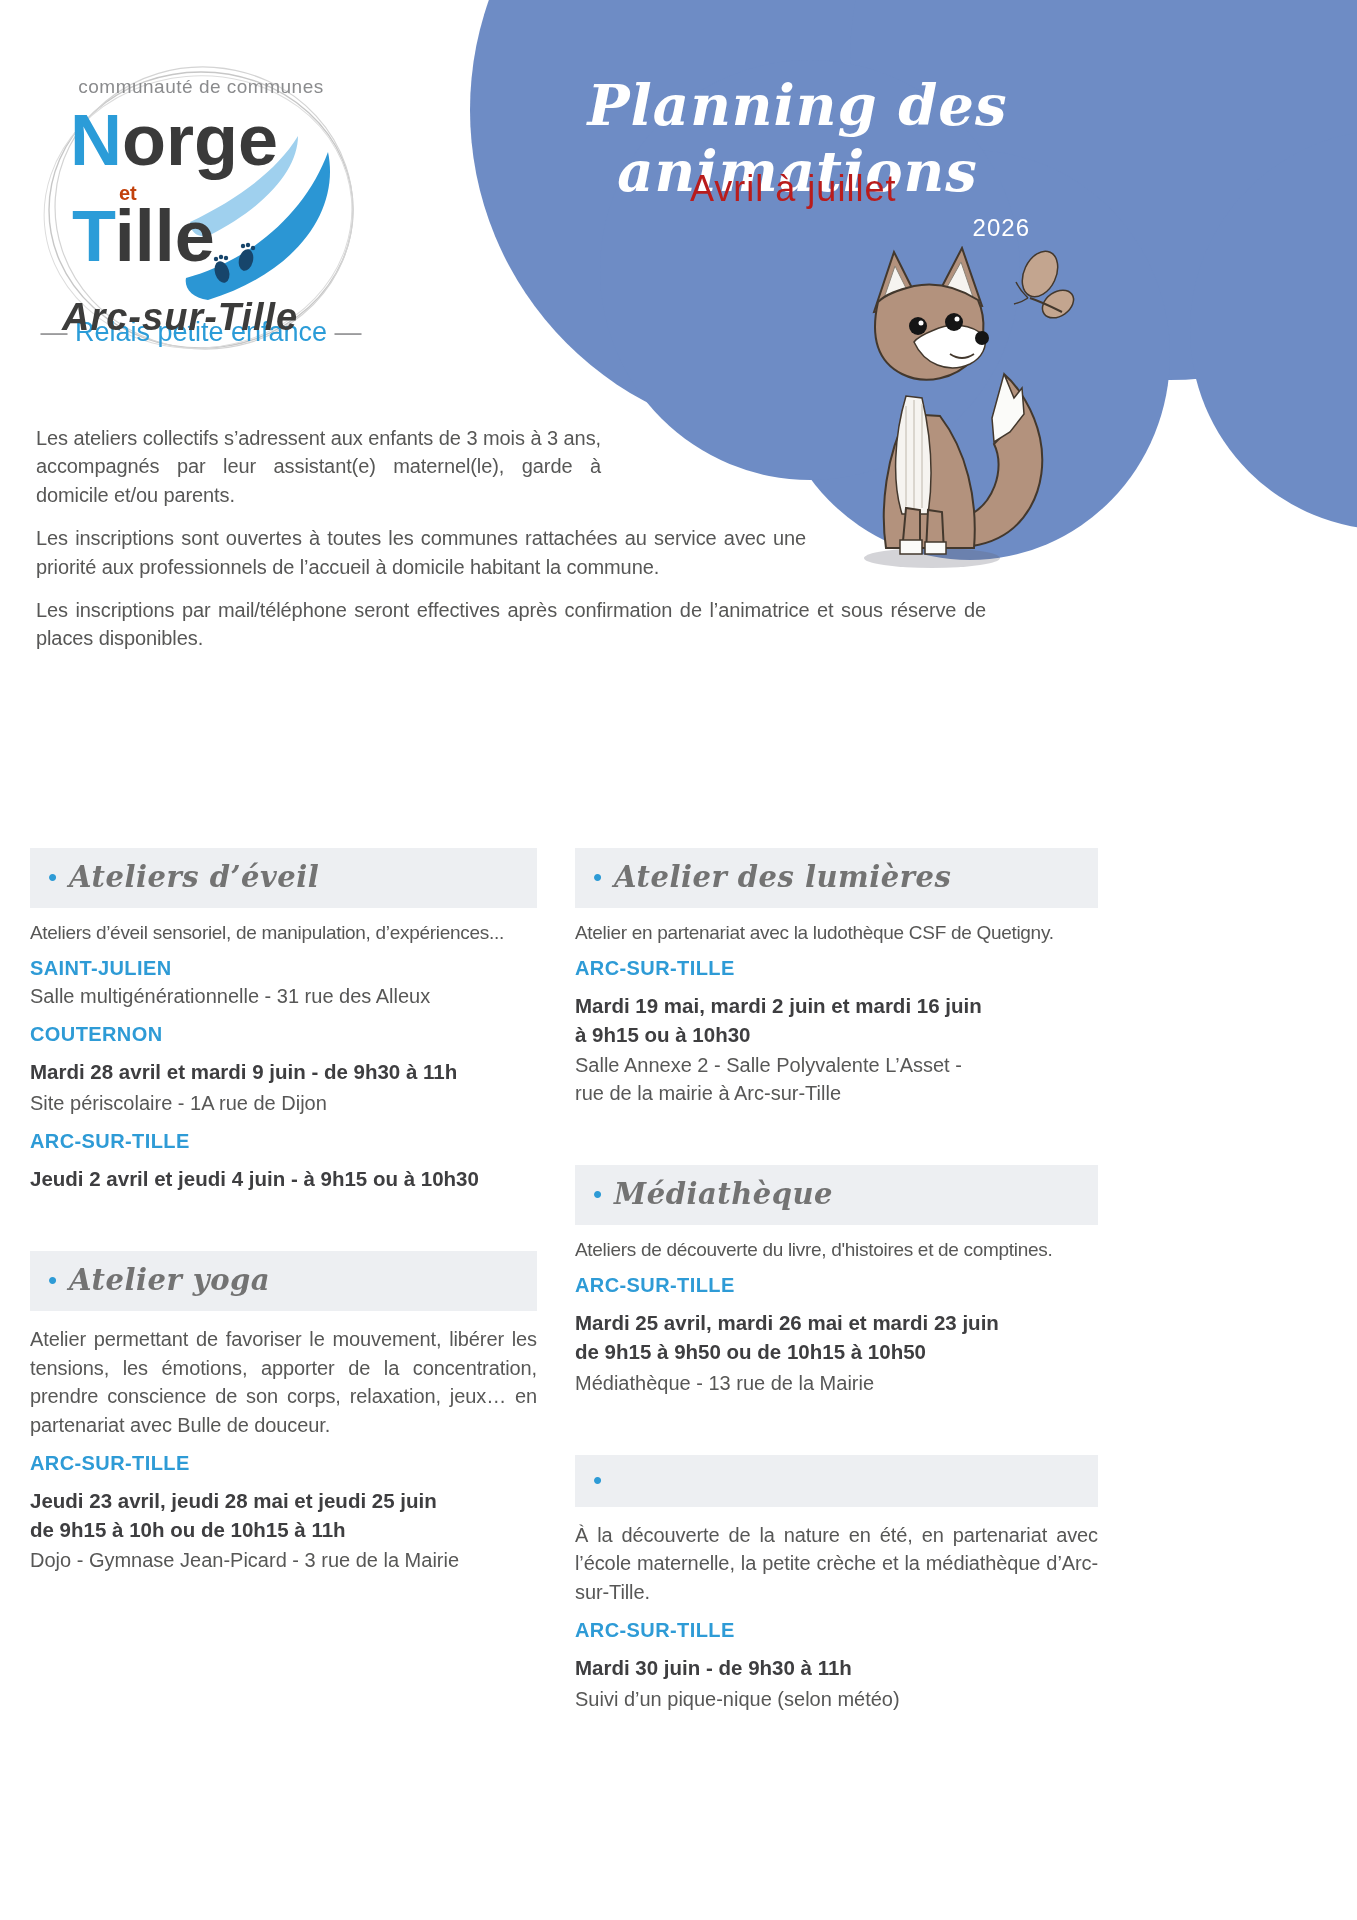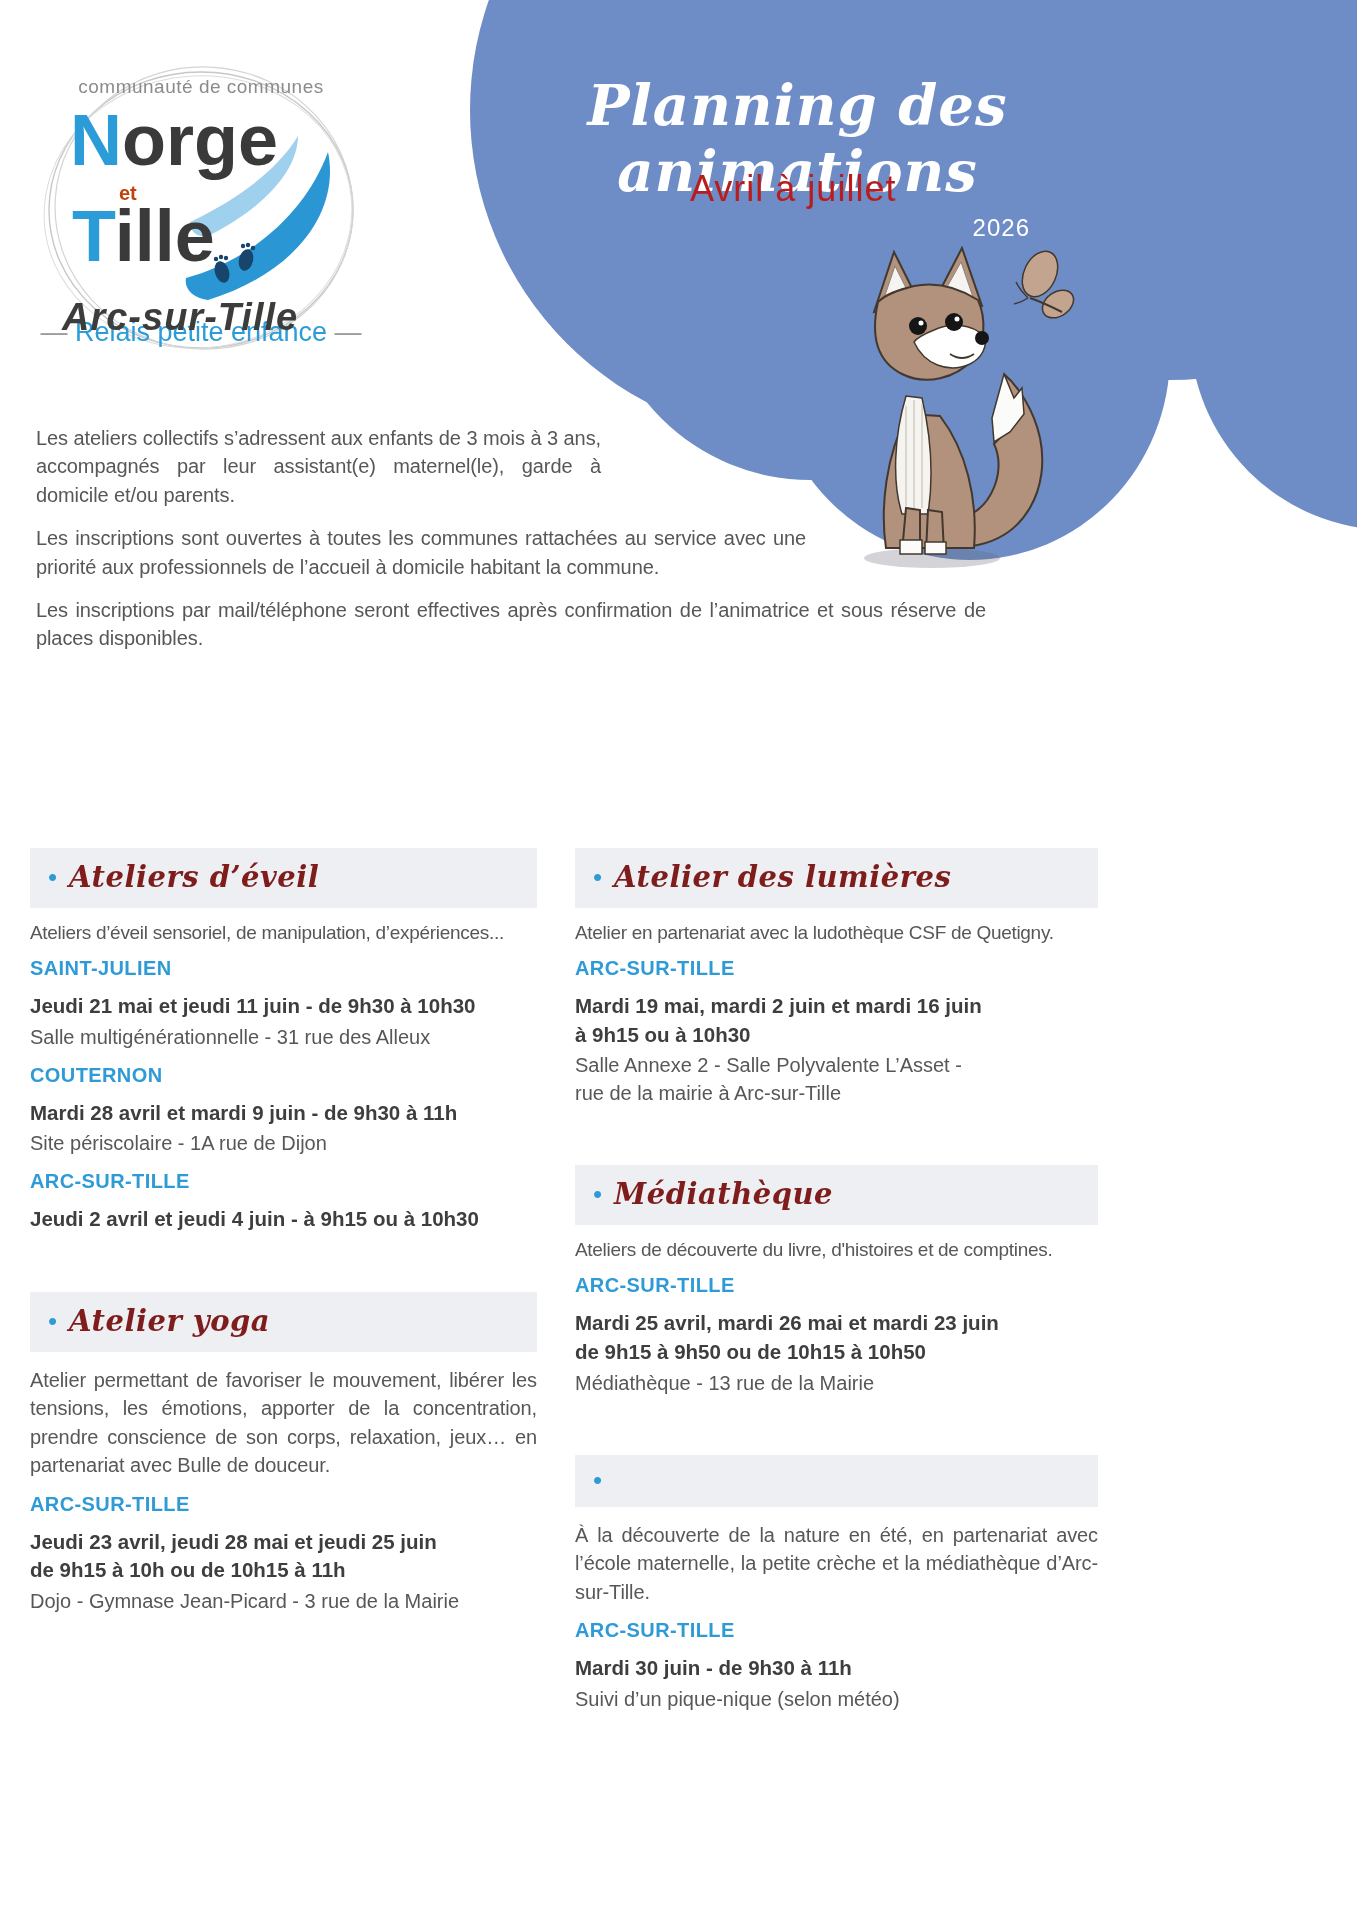--- a/index.html
+++ b/index.html
@@ -44,21 +44,21 @@
 
   
   .col{position:absolute;top:848px;}
   .col-left{left:30px;width:507px;}
   .col-right{left:575px;width:523px;}
 
   .section-band{background:#EDEFF2;padding:12px 4px 14px 18px;display:flex;
     align-items:center;gap:12px;}
   .bullet{color:#2E9BD6;font-size:26px;line-height:1;}
   .section-title{font-family:"DejaVu Serif",serif;font-style:italic;font-weight:bold;
-    font-size:29px;color:#7f1d1d;letter-spacing:0.5px;white-space:nowrap;}
+    font-size:29px;color:#737373;letter-spacing:0.5px;white-space:nowrap;}
 
   .desc{margin-top:14px;color:#575756;}
   .one-line{font-size:19px;letter-spacing:-0.3px;white-space:nowrap;}
   .para{font-size:20px;letter-spacing:-0.1px;line-height:1.42;text-align:justify;}
   .city{margin-top:13px;font-weight:bold;color:#2E9BD6;font-size:20px;letter-spacing:0.4px;}
   .dates{margin-top:12px;font-weight:bold;color:#3E3E40;font-size:20.5px;line-height:1.4;}
   .venue{font-size:20px;color:#575756;line-height:1.4;margin-top:2px;}
   .gap-lg{margin-top:58px;}
   .italic{}
 </style>
@@ -155,21 +155,20 @@
 
   <div class="col col-left">
 
     <div class="section-band">
       <span class="bullet">•</span>
       <span class="section-title">Ateliers d’éveil</span>
     </div>
     <div class="desc one-line">Ateliers d’éveil sensoriel, de manipulation, d’expériences...</div>
 
     <div class="city">SAINT-JULIEN</div>
-    <div class="dates">Jeudi 21 mai et jeudi 11 juin - de 9h30 à 10h30</div>
     <div class="venue">Salle multigénérationnelle - 31 rue des Alleux</div>
 
     <div class="city">COUTERNON</div>
     <div class="dates">Mardi 28 avril et mardi 9 juin - de 9h30 à 11h</div>
     <div class="venue">Site périscolaire - 1A rue de Dijon</div>
 
     <div class="city">ARC-SUR-TILLE</div>
     <div class="dates">Jeudi 2 avril et jeudi 4 juin - à 9h15 ou à 10h30</div>
 
     <div class="section-band gap-lg">

